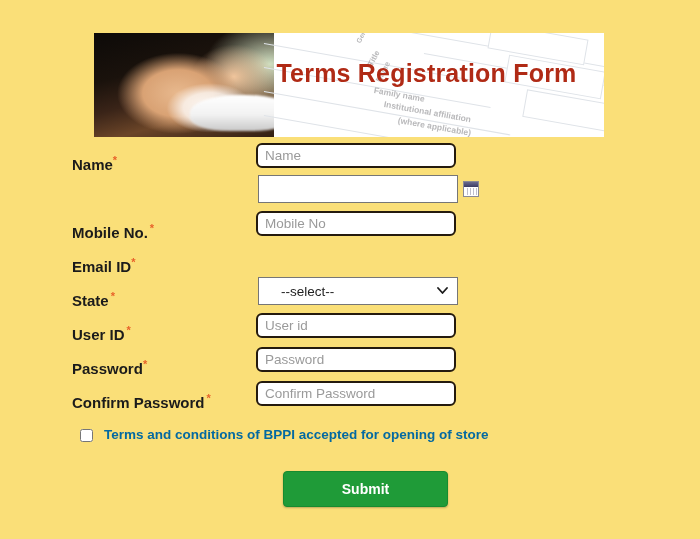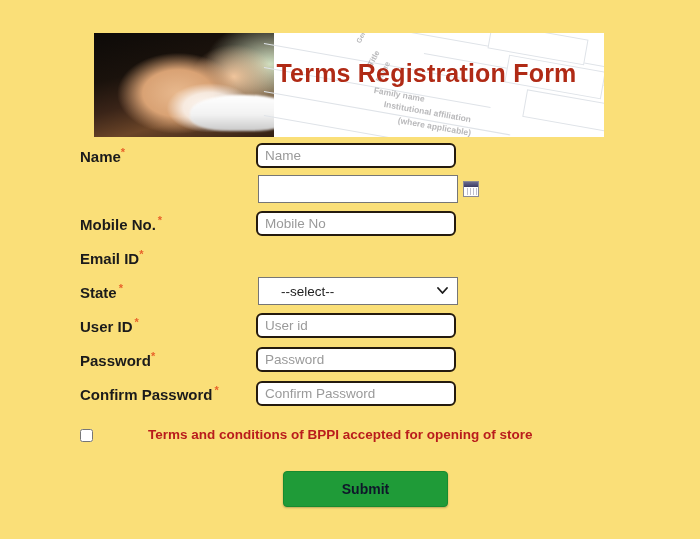--- a/index.html
+++ b/index.html
@@ -99,24 +99,24 @@
     left: 0;
     top: 140px;
     width: 700px;
   }
   .row {
     position: relative;
     height: 34px;
   }
   .label {
     position: absolute;
-    left: 80px;
+    left: 72px;
     top: 0;
     height: 34px;
-    line-height: 24px;
+    line-height: 41px;
     font-size: 15px;
     font-weight: bold;
     color: #1b1b1b;
     white-space: nowrap;
     text-align: center;
   }
   .req {
     color: #e8622a;
     font-size: 11px;
     vertical-align: super;
@@ -221,36 +221,35 @@
     margin: 0;
     cursor: pointer;
   }
   .terms-text {
     position: absolute;
     left: 104px;
     top: 0;
     line-height: 18px;
     font-size: 13.5px;
     font-weight: bold;
-    color: #b91c1c;
+    color: #0369a1;
     white-space: nowrap;
-    margin-left: 44px;
   }
 
   
   .submit-btn {
     position: absolute;
     left: 283px;
     top: 471px;
     width: 165px;
     height: 36px;
     background: #1f9b38;
     border: 1px solid #178b2f;
     border-radius: 4px;
-    color: #0f172a;
+    color: #ffffff;
     font-family: "Liberation Sans", sans-serif;
     font-size: 14px;
     font-weight: bold;
     cursor: pointer;
     box-shadow: 0 1px 2px rgba(0,0,0,0.25);
   }
 </style>
 </head>
 <body>
 

